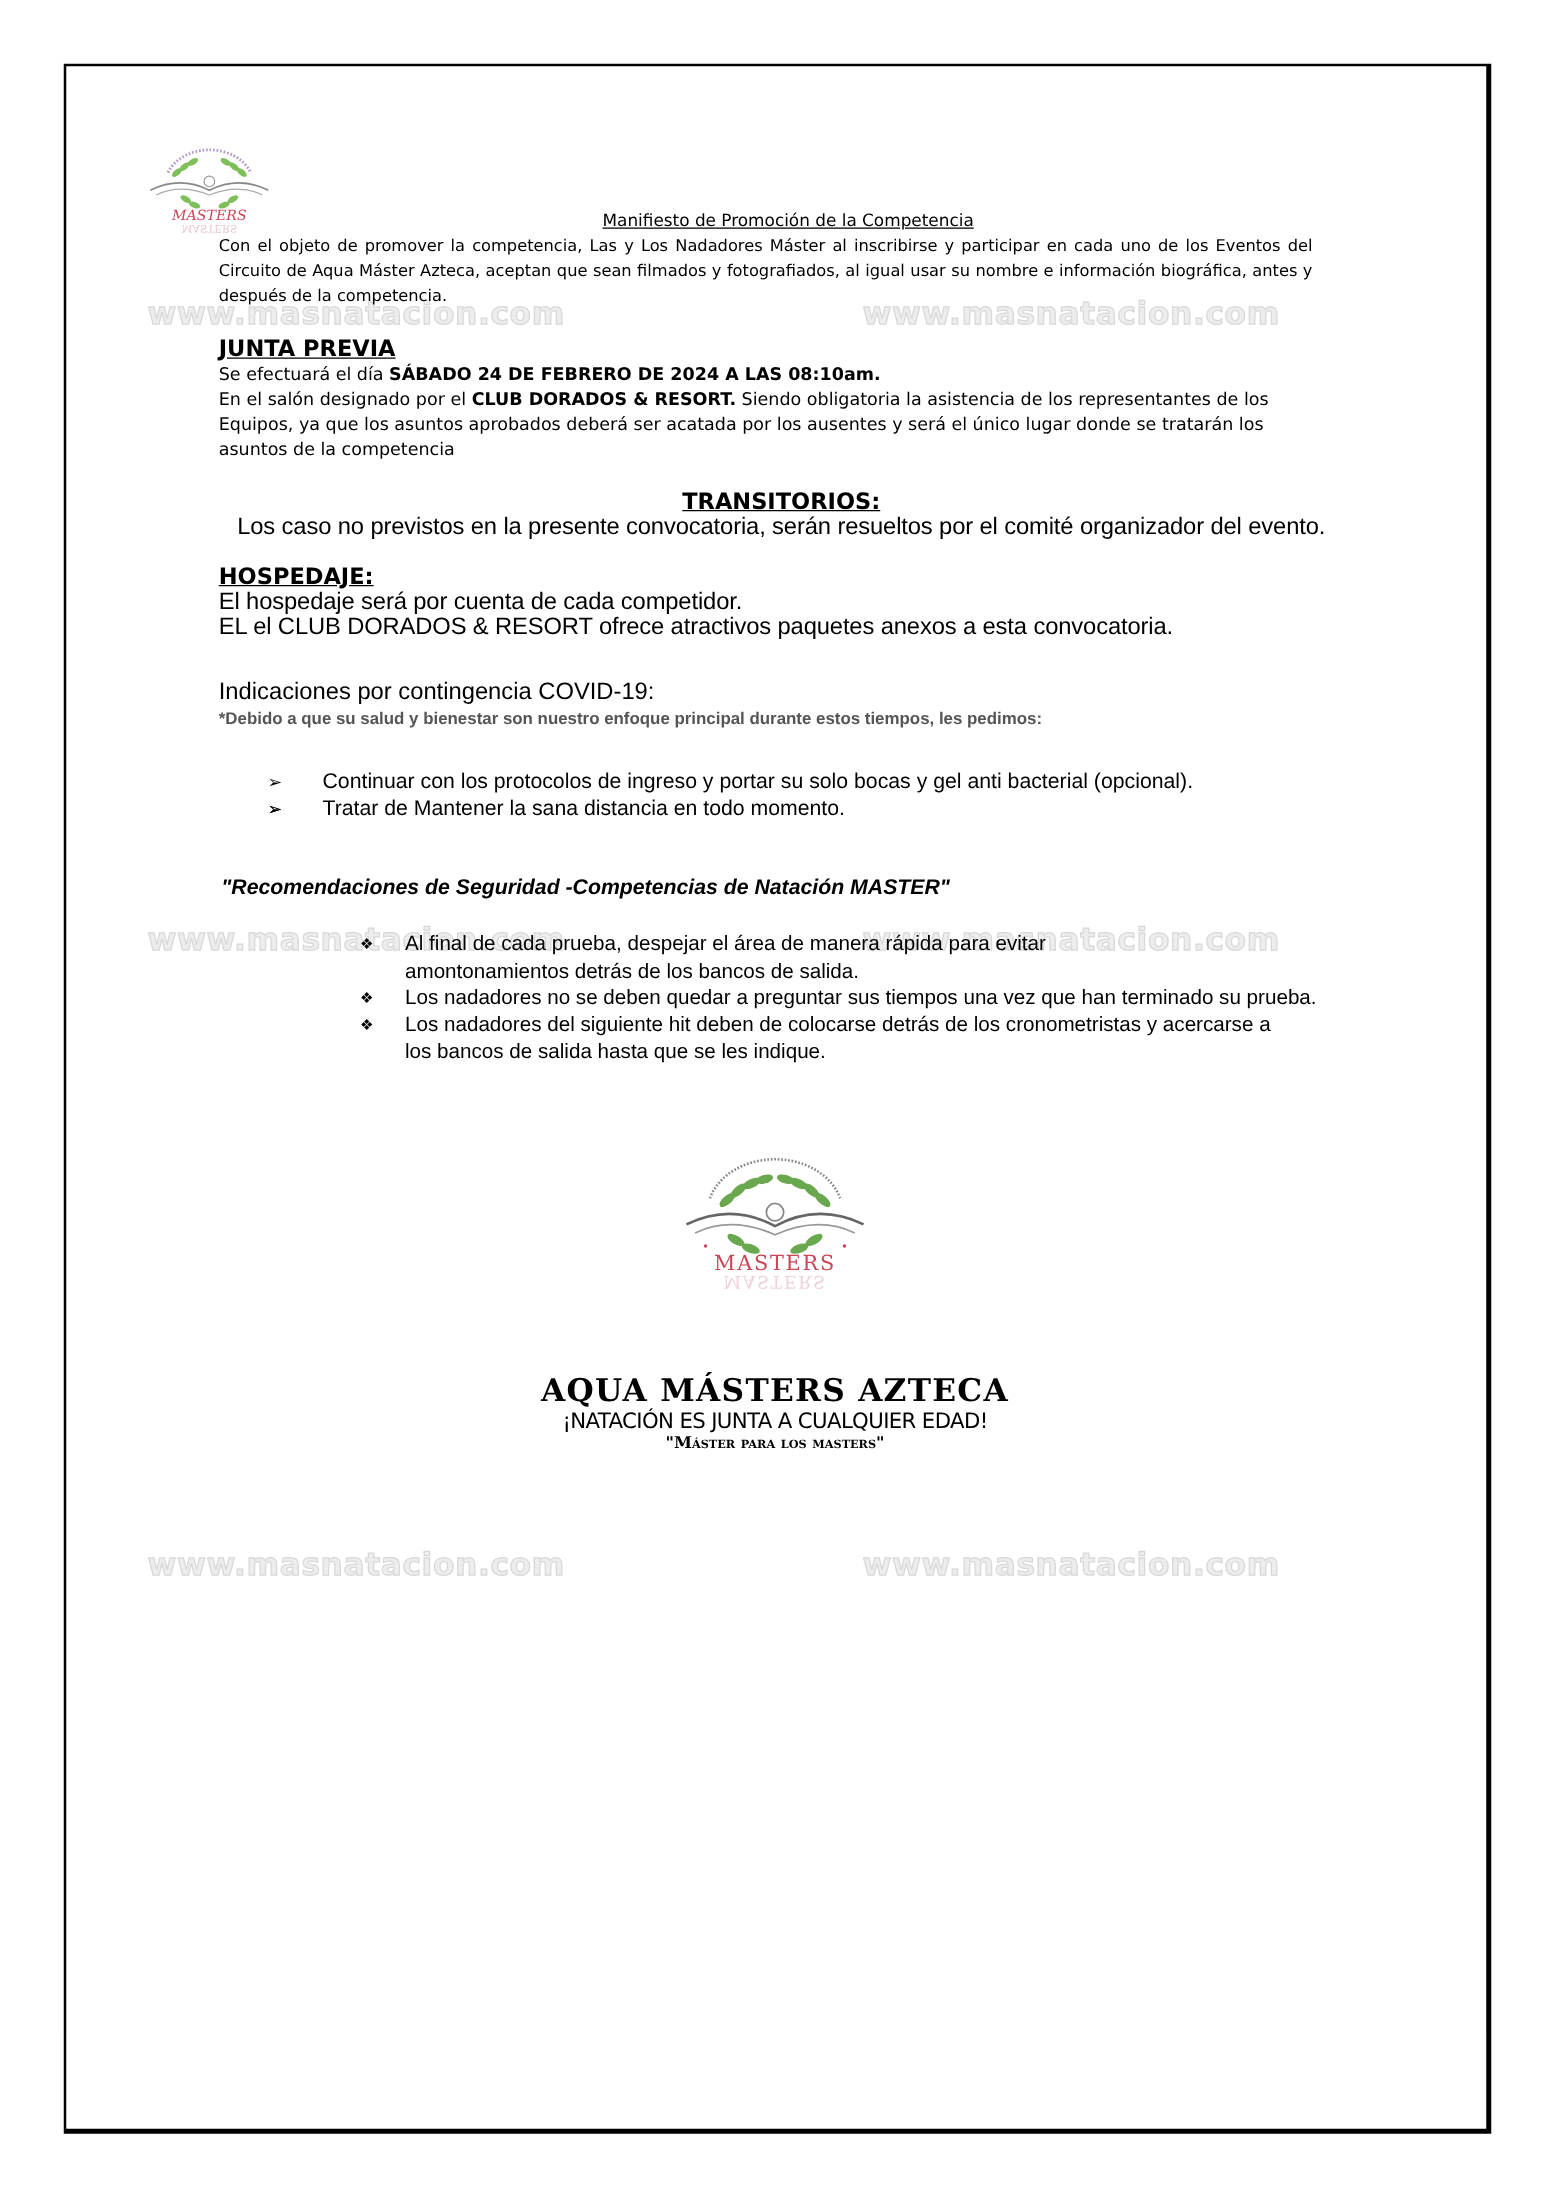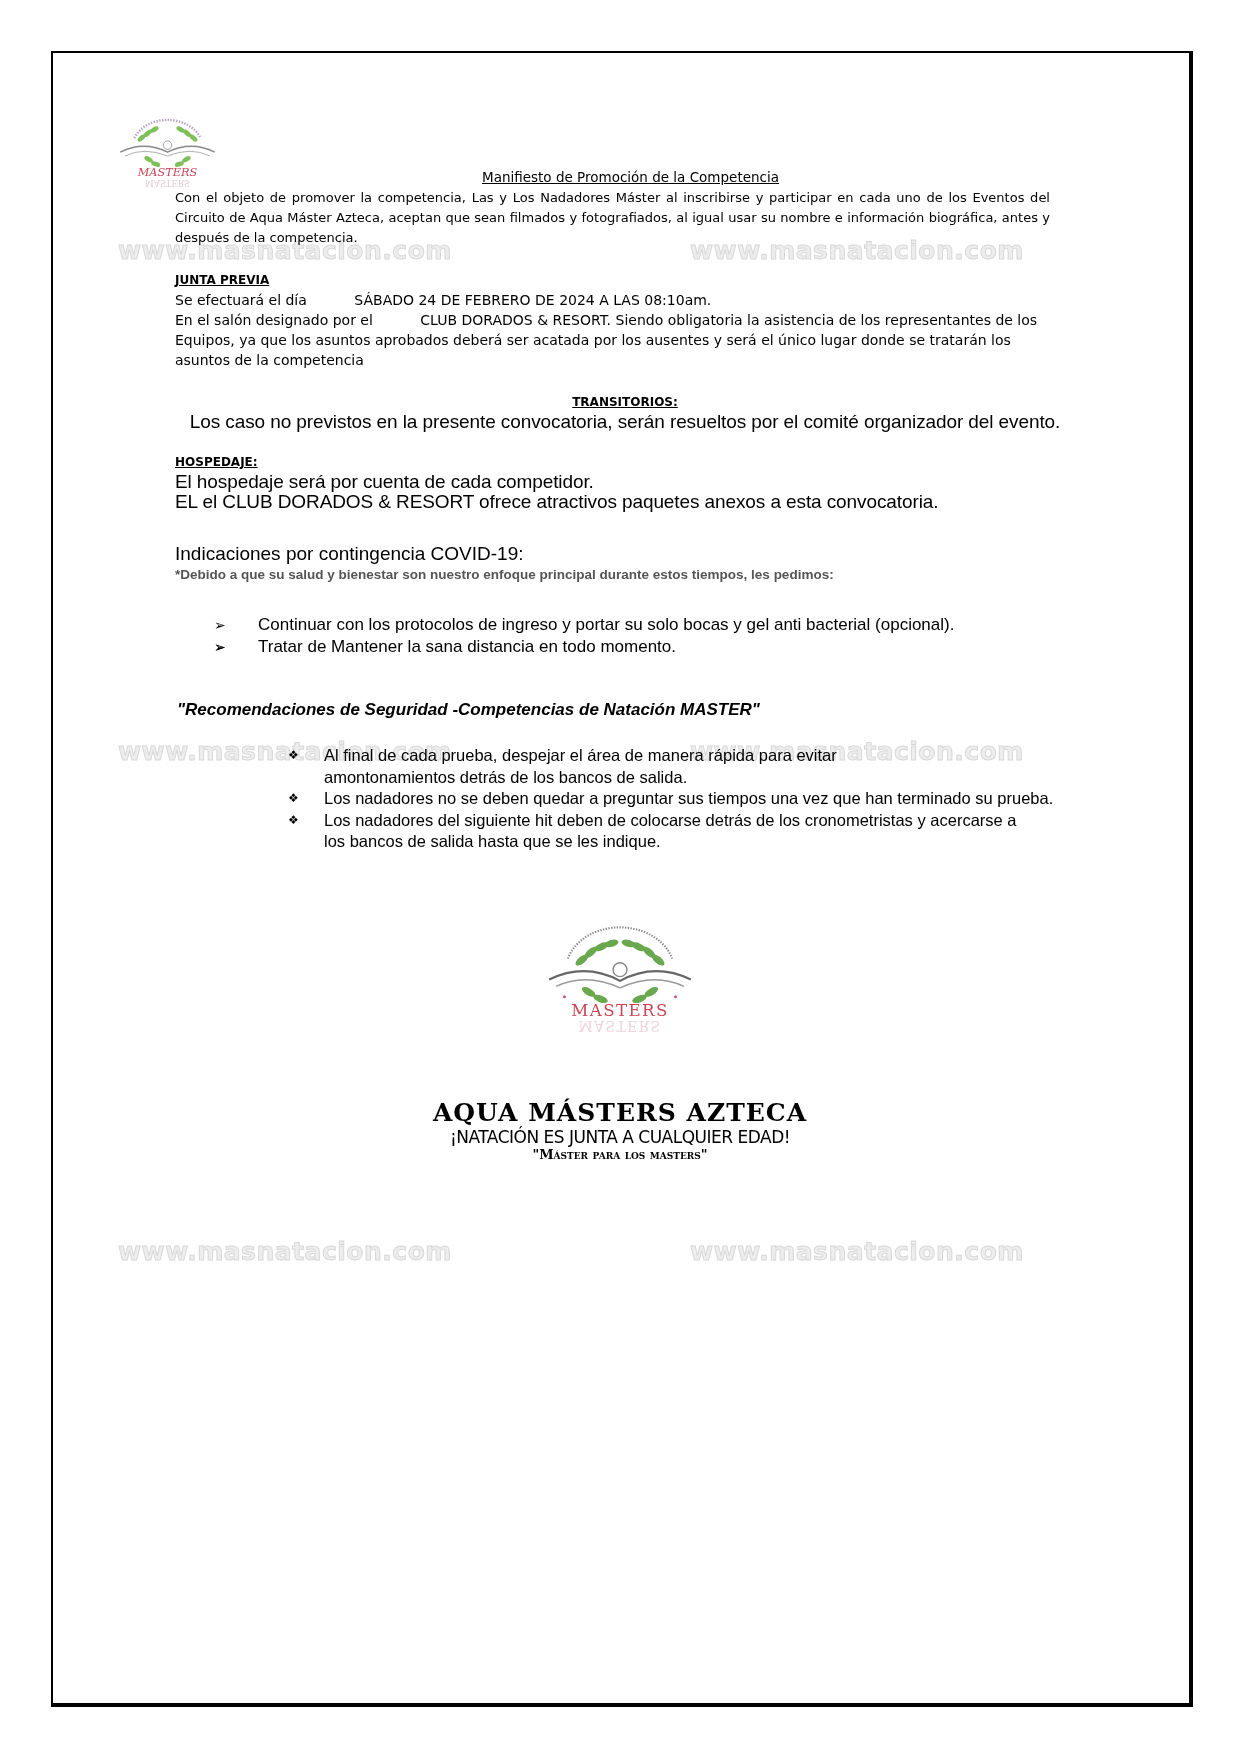--- a/index.html
+++ b/index.html
@@ -9,23 +9,23 @@
                  border-top:2px solid #000; border-left:2px solid #000;
                  border-right:4px solid #000; border-bottom:4px solid #000; box-sizing:content-box; }
   .abs { position:absolute; }
   .watermark { position:absolute; font-family:"DejaVu Sans", sans-serif; font-weight:bold;
                font-size:25px; color:#ededed; letter-spacing:0.5px;
                -webkit-text-stroke:1px #d8d8d8; white-space:nowrap; }
   .logo { position:absolute; }
   .title-underline { text-decoration:underline; }
   .body-text { font-family:"DejaVu Sans", sans-serif; font-size:13px; line-height:20px; }
   .justify { text-align:justify; text-align-last:left; }
-  .sec-title { font-family:"DejaVu Sans", sans-serif; font-weight:bold; font-size:12px;
+  .sec-title { font-family:"DejaVu Sans", sans-serif; font-weight:bold; font-size:18px;
                text-decoration:underline; line-height:20px; }
-  .bold { font-weight:normal;margin-left:43px; }
+  .bold { font-weight:bold; }
   .cond-bold { font-family:"Liberation Sans", sans-serif; font-weight:normal; font-size:19px;
                line-height:20px; letter-spacing:-0.1px; }
   .covid-title { font-family:"Liberation Sans", sans-serif; font-size:19px; }
   .covid-sub { font-family:"Liberation Sans", sans-serif; font-weight:bold; font-size:13.5px; color:#555; }
   .arrow-list { list-style:none; margin:0; padding:0; }
   .arrow-list li { position:relative; padding-left:44px; font-family:"Liberation Sans", sans-serif;
                    font-size:17px; line-height:22px; }
   .arrow-list li .bul { position:absolute; left:0; top:0; font-size:14px; }
   .reco-title { font-family:"Liberation Sans", sans-serif; font-weight:bold; font-style:italic; font-size:17px; }
   .diamond-list { list-style:none; margin:0; padding:0; }

